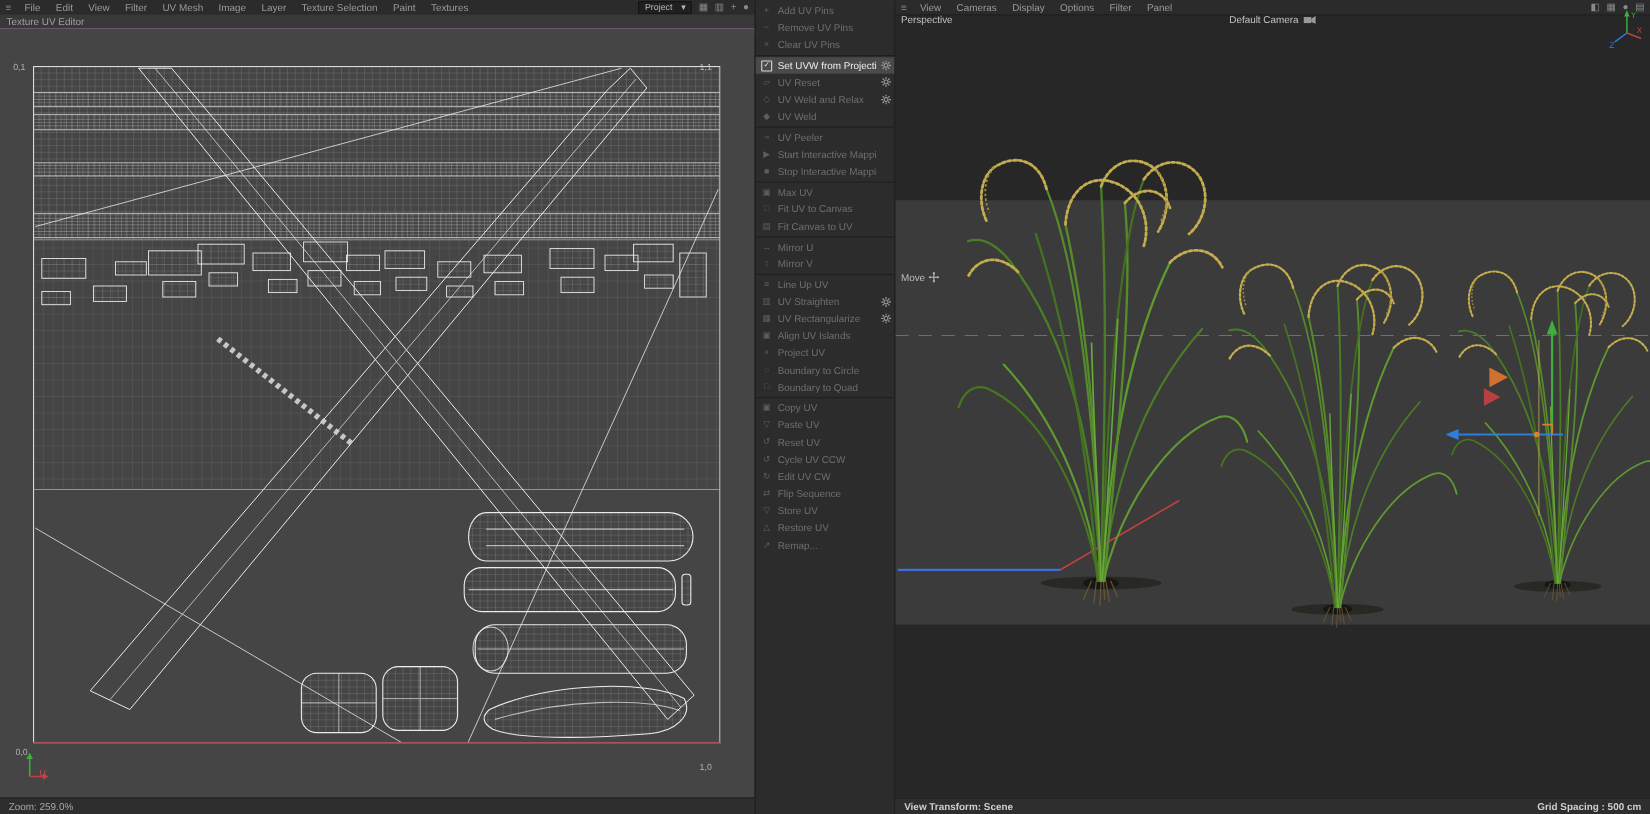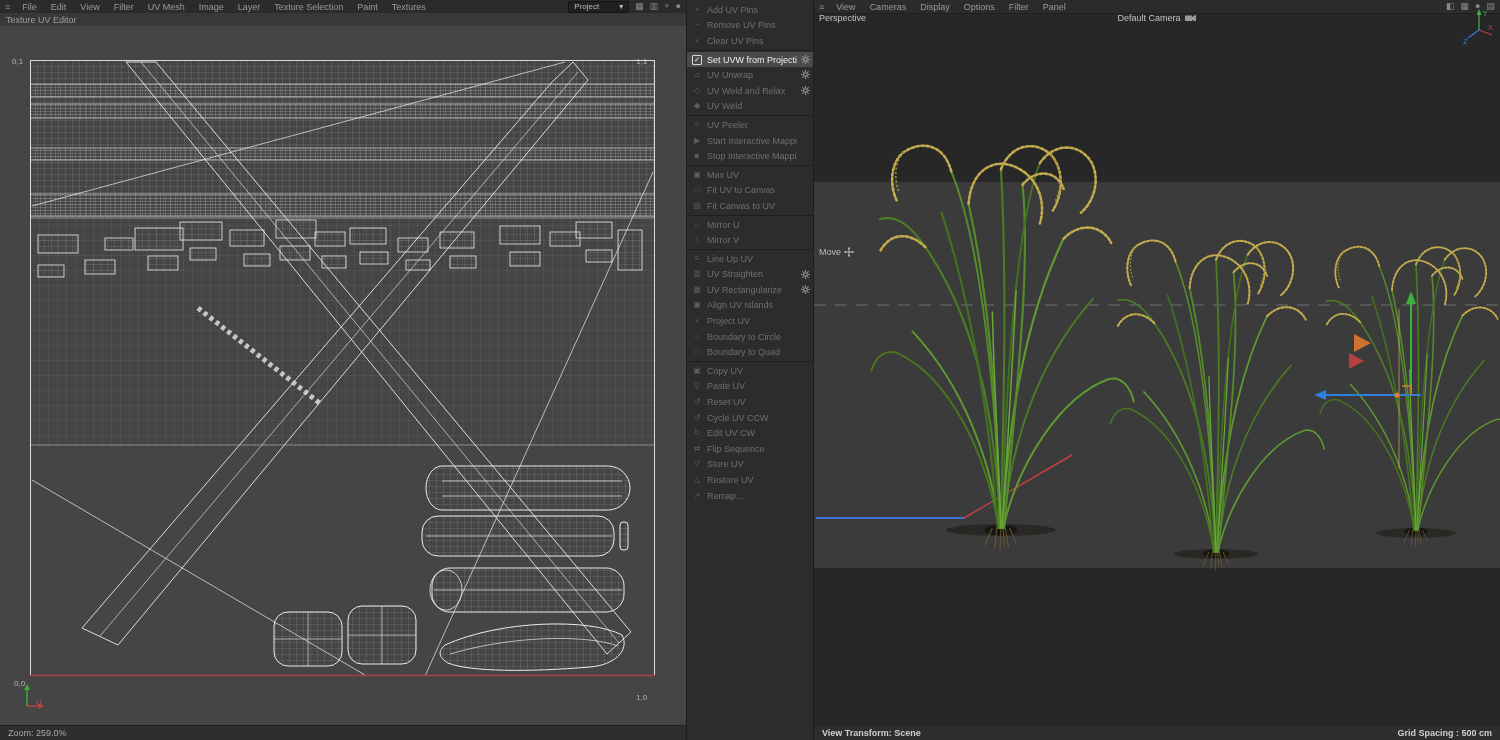--- a/index.html
+++ b/index.html
@@ -10,21 +10,21 @@
            display:flex;align-items:center;font-size:9px;color:#9a9a9a;border-bottom:1px solid #1f1f1f;}
   .hamburger{padding:0 5px;color:#8a8a8a;font-size:9px;}
   .mb-item{padding:0 7px;white-space:nowrap;cursor:default;}
   .mb-right{margin-left:auto;display:flex;align-items:center;gap:6px;padding-right:5px;}
   .mb-icon{color:#8a8a8a;font-size:9px;line-height:9px;}
   .statusbar{position:absolute;left:0;right:0;bottom:0;height:14px;background:#2e2e2e;
              border-top:1px solid #1f1f1f;display:flex;align-items:center;
              font-size:9px;color:#a8a8a8;padding:0 8px;}
   
   #left-panel{position:absolute;left:0;top:0;width:686px;height:740px;background:#414141;}
-  #project-select{display:flex;align-items:center;gap:20px;background:#202020;border:1px solid #141414;
+  #project-select{display:flex;align-items:center;gap:8px;background:#202020;border:1px solid #141414;
                   height:10px;padding:0 5px;font-size:8px;color:#bbb;border-radius:1px;}
   #uv-tab{position:absolute;top:13px;left:0;right:0;height:13px;background:#383838;
           font-size:9px;color:#9f9f9f;display:flex;align-items:center;padding-left:6px;
           border-bottom:5px solid #f0abfc;}
   #uv-area{position:absolute;top:26px;left:0;right:0;bottom:14px;background:#454545;overflow:hidden;}
   .uv-corner{position:absolute;font-size:8px;color:#b3b3b3;}
   #uv-wire-svg{position:absolute;left:30px;top:34px;}
   #uv-axis-gizmo{position:absolute;left:20px;top:658px;}
   #uv-axis-u{position:absolute;left:36px;top:672px;font-size:8px;color:#c25050;}
   
@@ -243,21 +243,21 @@
                 <line x1="8" y1="5" x2="10" y2="5"></line>
                 <line x1="1.5" y1="1.5" x2="3" y2="3"></line>
                 <line x1="7" y1="7" x2="8.5" y2="8.5"></line>
                 <line x1="8.5" y1="1.5" x2="7" y2="3"></line>
                 <line x1="3" y1="7" x2="1.5" y2="8.5"></line>
               </g>
             </svg></span>
         </div>
         <div class="menu-item">
           <span class="mi-icon">▱</span>
-          <span class="mi-label">UV Unwrap</span>
+          <span class="mi-label">UV Reset</span>
           <span class="mi-gear"><svg width="9" height="9" viewBox="0 0 10 10">
               <circle cx="5" cy="5" r="2" fill="none" stroke="#999" stroke-width="1.2"></circle>
               <g stroke="#999" stroke-width="1.2">
                 <line x1="5" y1="0" x2="5" y2="2"></line>
                 <line x1="5" y1="8" x2="5" y2="10"></line>
                 <line x1="0" y1="5" x2="2" y2="5"></line>
                 <line x1="8" y1="5" x2="10" y2="5"></line>
                 <line x1="1.5" y1="1.5" x2="3" y2="3"></line>
                 <line x1="7" y1="7" x2="8.5" y2="8.5"></line>
                 <line x1="8.5" y1="1.5" x2="7" y2="3"></line>

